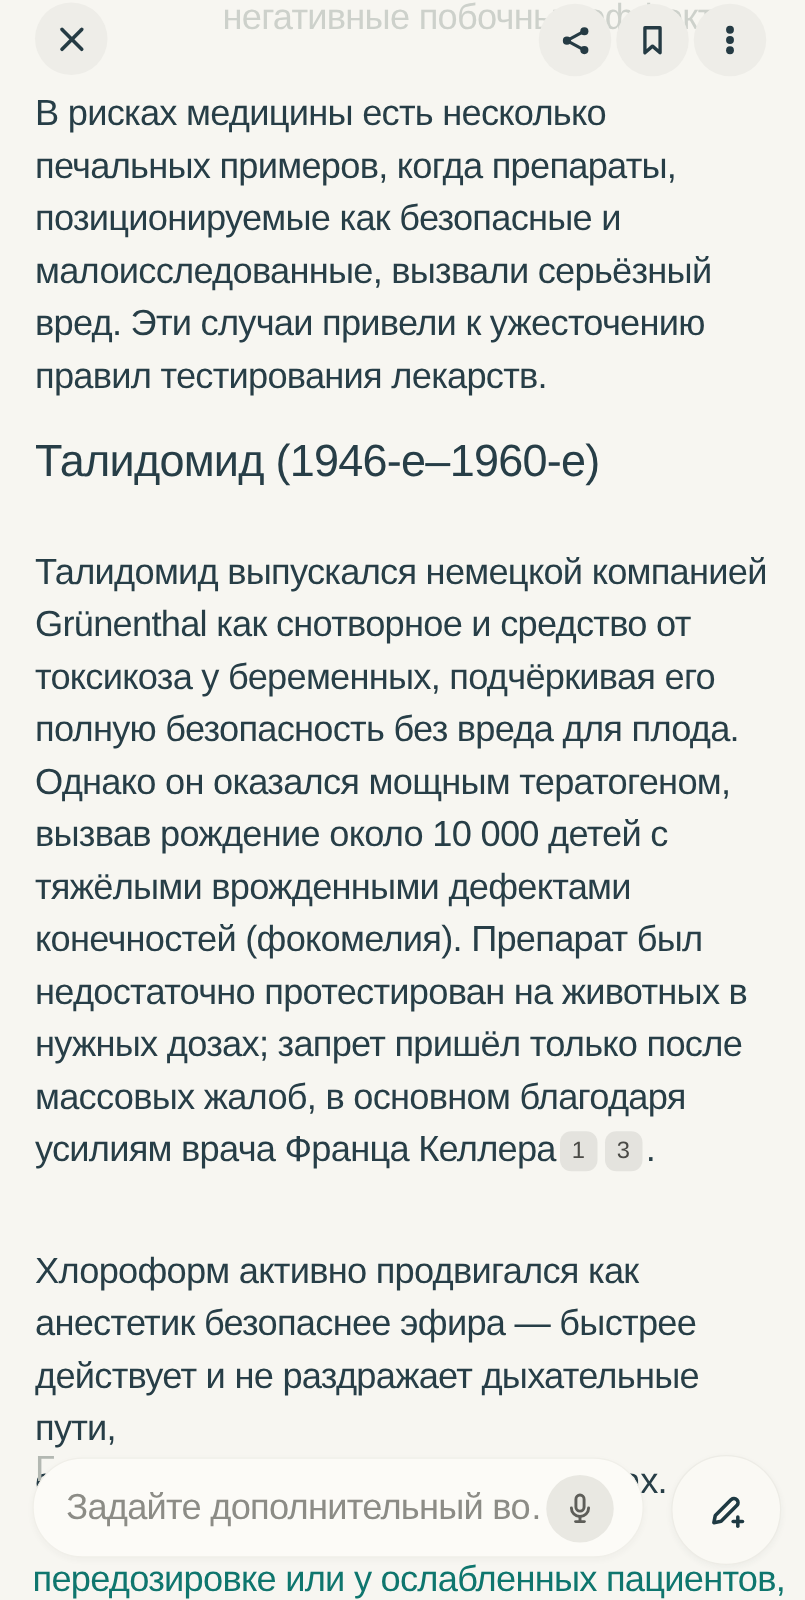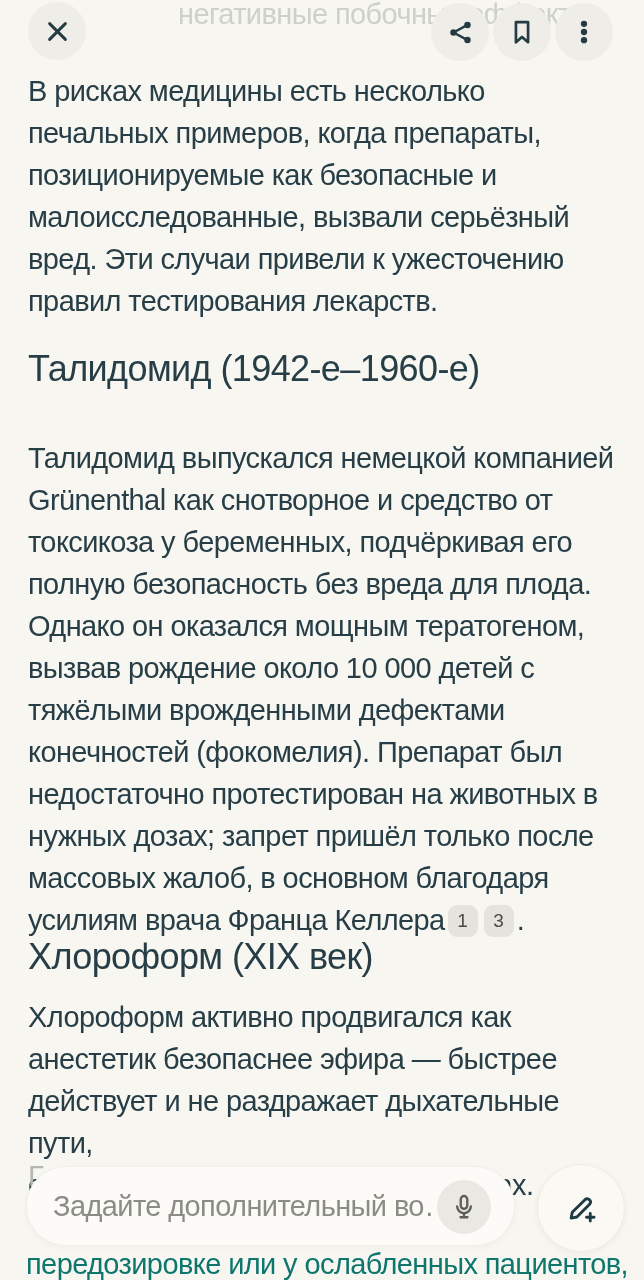--- a/index.html
+++ b/index.html
@@ -214,38 +214,37 @@
     </svg>
   </button>
 
   <div class="content-block para p-intro">В рисках медицины есть несколько
 печальных примеров, когда препараты,
 позиционируемые как безопасные и
 малоисследованные, вызвали серьёзный
 вред. Эти случаи привели к ужесточению
 правил тестирования лекарств.</div>
 
-  <div class="content-block heading h-1">Талидомид (1942-е–1960-е)</div>
+  <div class="content-block heading h-1">Талидомид (1946-е–1960-е)</div>
 
   <div class="content-block para p-1">
     <span>Талидомид выпускался немецкой компанией
 Grünenthal как снотворное и средство от
 токсикоза у беременных, подчёркивая его
 полную безопасность без вреда для плода.
 Однако он оказался мощным тератогеном,
 вызвав рождение около 10 000 детей с
 тяжёлыми врожденными дефектами
 конечностей (фокомелия). Препарат был
 недостаточно протестирован на животных в
 нужных дозах; запрет пришёл только после
 массовых жалоб, в основном благодаря
 усилиям врача Франца Келлера</span><span class="cite-chip">1</span><span class="cite-chip">3</span><span class="cite-suffix">.</span>
   </div>
 
-  <div class="content-block heading h-2">Хлороформ (XIX век)</div>
 
   <div class="content-block para p-2">Хлороформ активно продвигался как
 анестетик безопаснее эфира — быстрее
 действует и не раздражает дыхательные пути,
 с заявлениями о минимальных рисках.</div>
 
   <div class="clipped-line">Г</div>
 
   <div class="ghost-bottom">передозировке или у ослабленных пациентов,</div>
 

